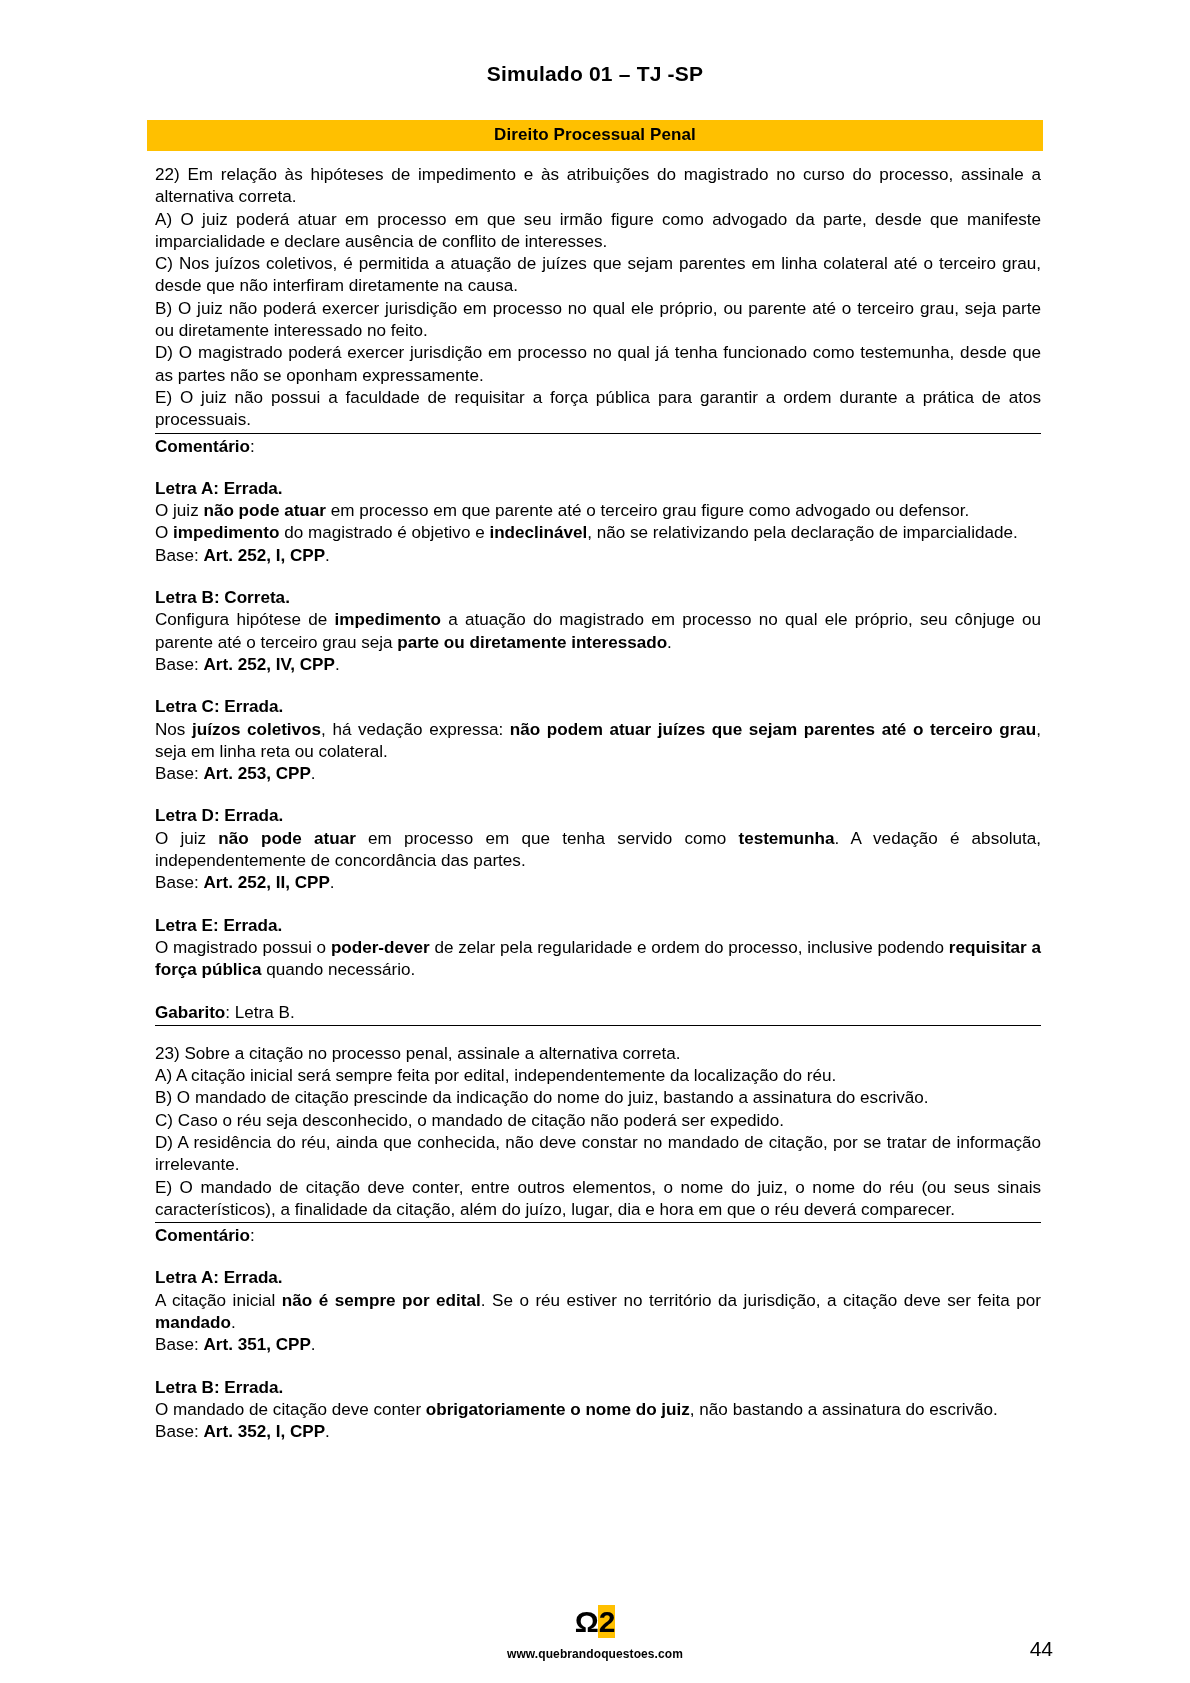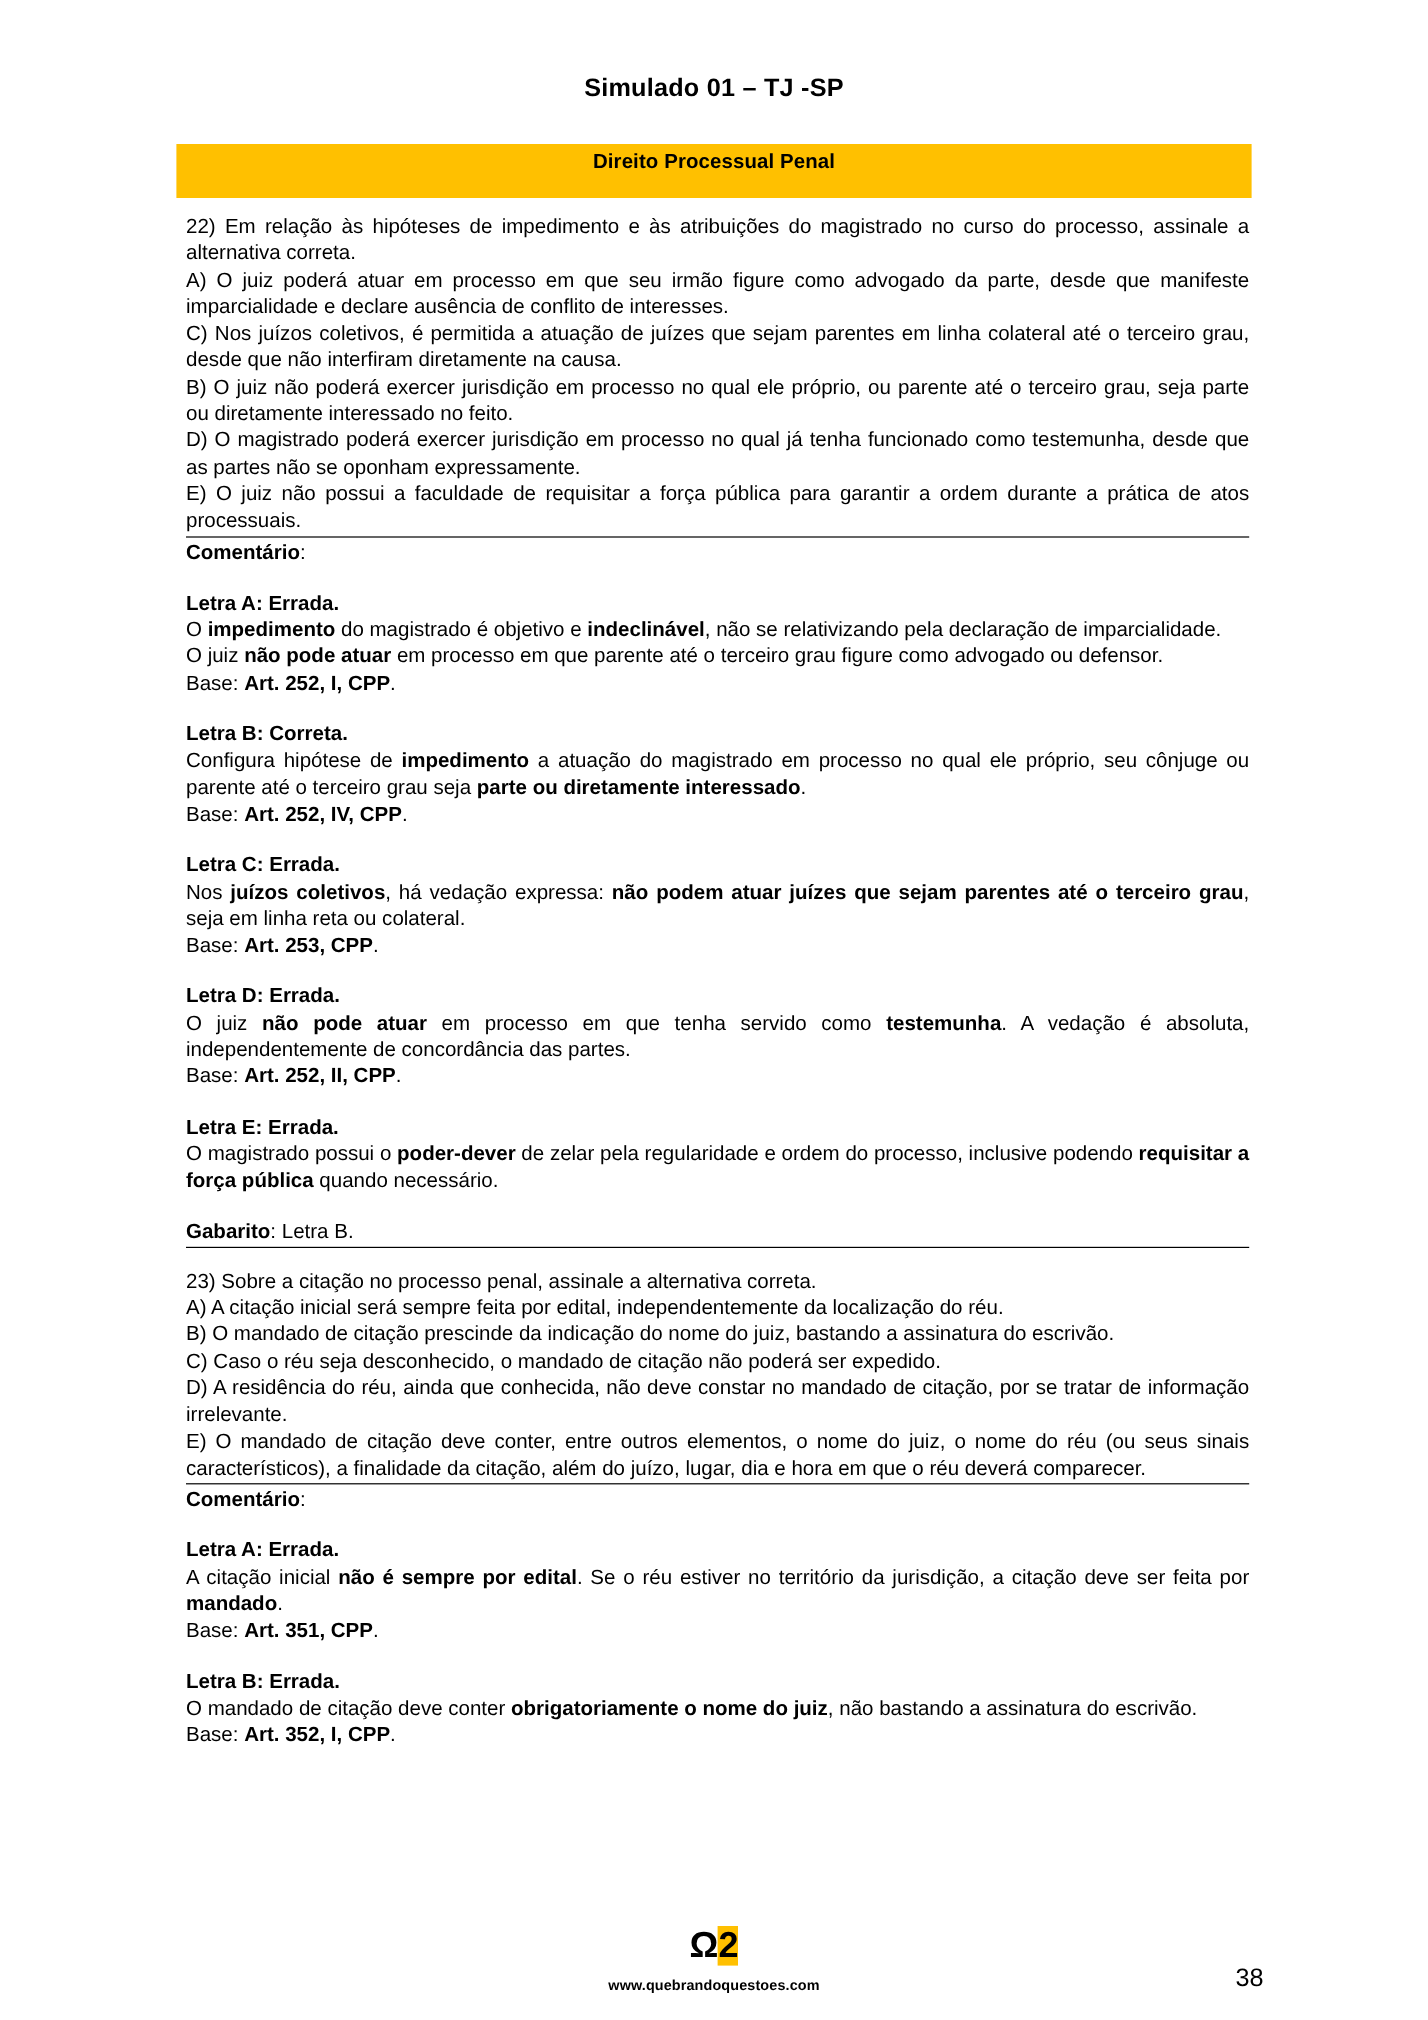--- a/index.html
+++ b/index.html
@@ -28,21 +28,21 @@
     letter-spacing: 0.2px;
     margin: 0;
     padding-top: 62px;
   }
   .subject-bar {
     margin: 34px 68px 0 68px;
     background: #FFC000;
     text-align: center;
     font-size: 17px;
     font-weight: bold;
-    padding: 5px 0 20px 0;
+    padding: 5px 0 6px 0;
     letter-spacing: 0.1px;
   }
   .content {
     margin: 0 70px 0 76px;
     font-size: 17.1px;
     line-height: 1.305;
   }
   .block {
     margin: 0;
     padding: 0;
@@ -129,22 +129,22 @@
       <p class="block just alt">D) O magistrado poderá exercer jurisdição em processo no qual já tenha funcionado como testemunha, desde que as partes não se oponham expressamente.</p>
       <p class="block just alt">E) O juiz não possui a faculdade de requisitar a força pública para garantir a ordem durante a prática de atos processuais.</p>
 
       <hr class="rule">
 
       <p class="block left comentario"><span class="label-bold">Comentário</span><span>:</span></p>
 
       <div class="spacer-lg"></div>
 
       <p class="block left label-bold">Letra A: Errada.</p>
+      <p class="block just">O juiz <b>não pode atuar</b> em processo em que parente até o terceiro grau figure como advogado ou defensor.</p>
       <p class="block just">O <b>impedimento</b> do magistrado é objetivo e <b>indeclinável</b>, não se relativizando pela declaração de imparcialidade.</p>
-      <p class="block just">O juiz <b>não pode atuar</b> em processo em que parente até o terceiro grau figure como advogado ou defensor.</p>
       <p class="block left"><span>Base:</span> <span class="label-bold">Art. 252, I, CPP</span><span>.</span></p>
 
       <div class="spacer-lg"></div>
 
       <p class="block left label-bold">Letra B: Correta.</p>
       <p class="block just">Configura hipótese de <b>impedimento</b> a atuação do magistrado em processo no qual ele próprio, seu cônjuge ou parente até o terceiro grau seja <b>parte ou diretamente interessado</b>.</p>
       <p class="block left"><span>Base:</span> <span class="label-bold">Art. 252, IV, CPP</span><span>.</span></p>
 
       <div class="spacer-lg"></div>
 
@@ -200,15 +200,15 @@
 
     </div>
 
   </div>
 
   <div class="footer">
     <div class="logo"><span class="omega">Ω</span><span class="two">2</span></div>
     <div class="site">www.quebrandoquestoes.com</div>
   </div>
 
-  <div class="page-number">38</div>
+  <div class="page-number">44</div>
 
 </div>
 
 </body></html>

